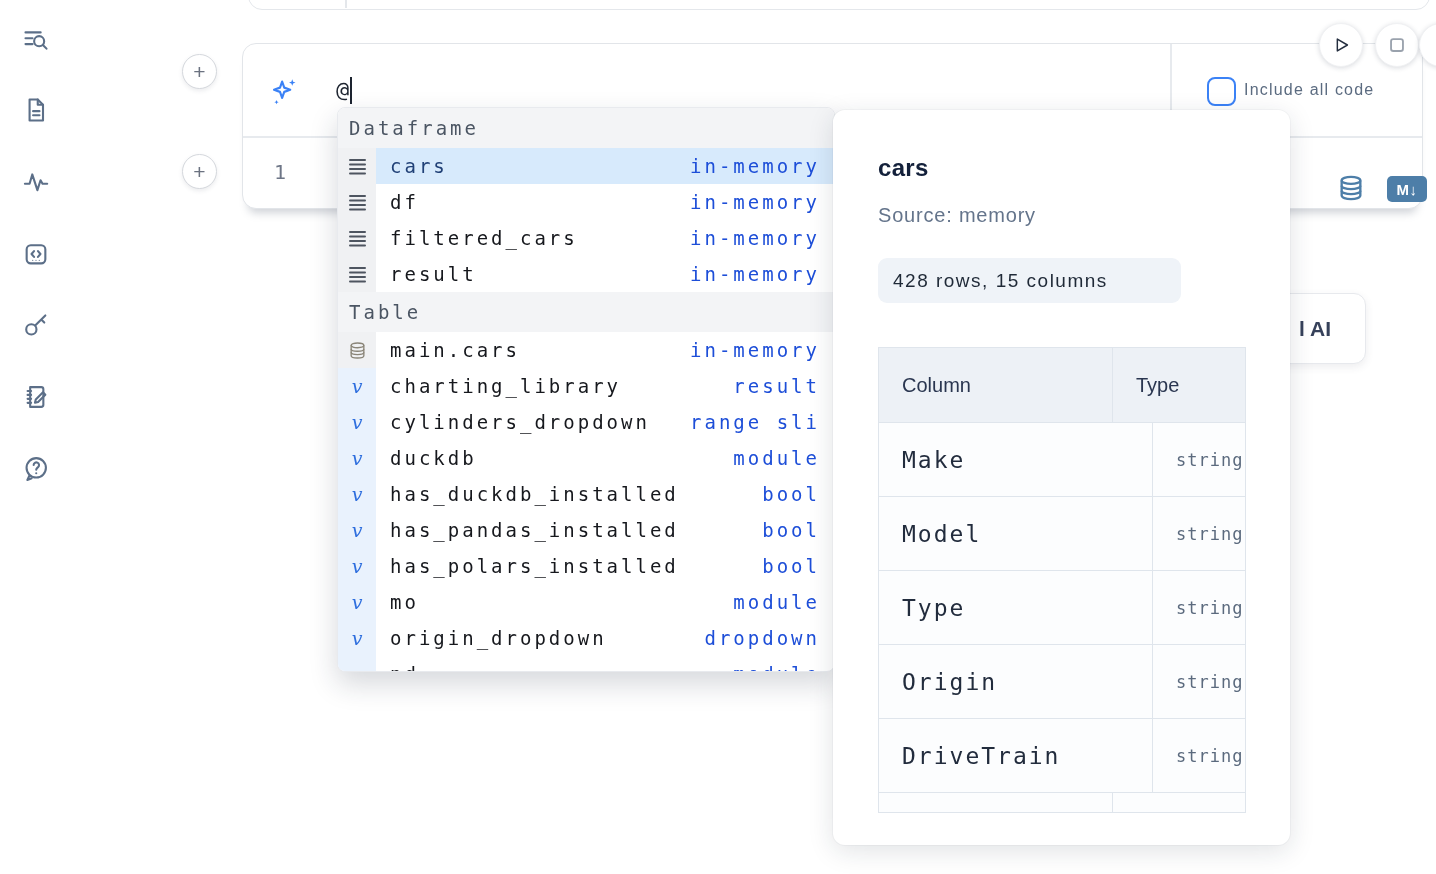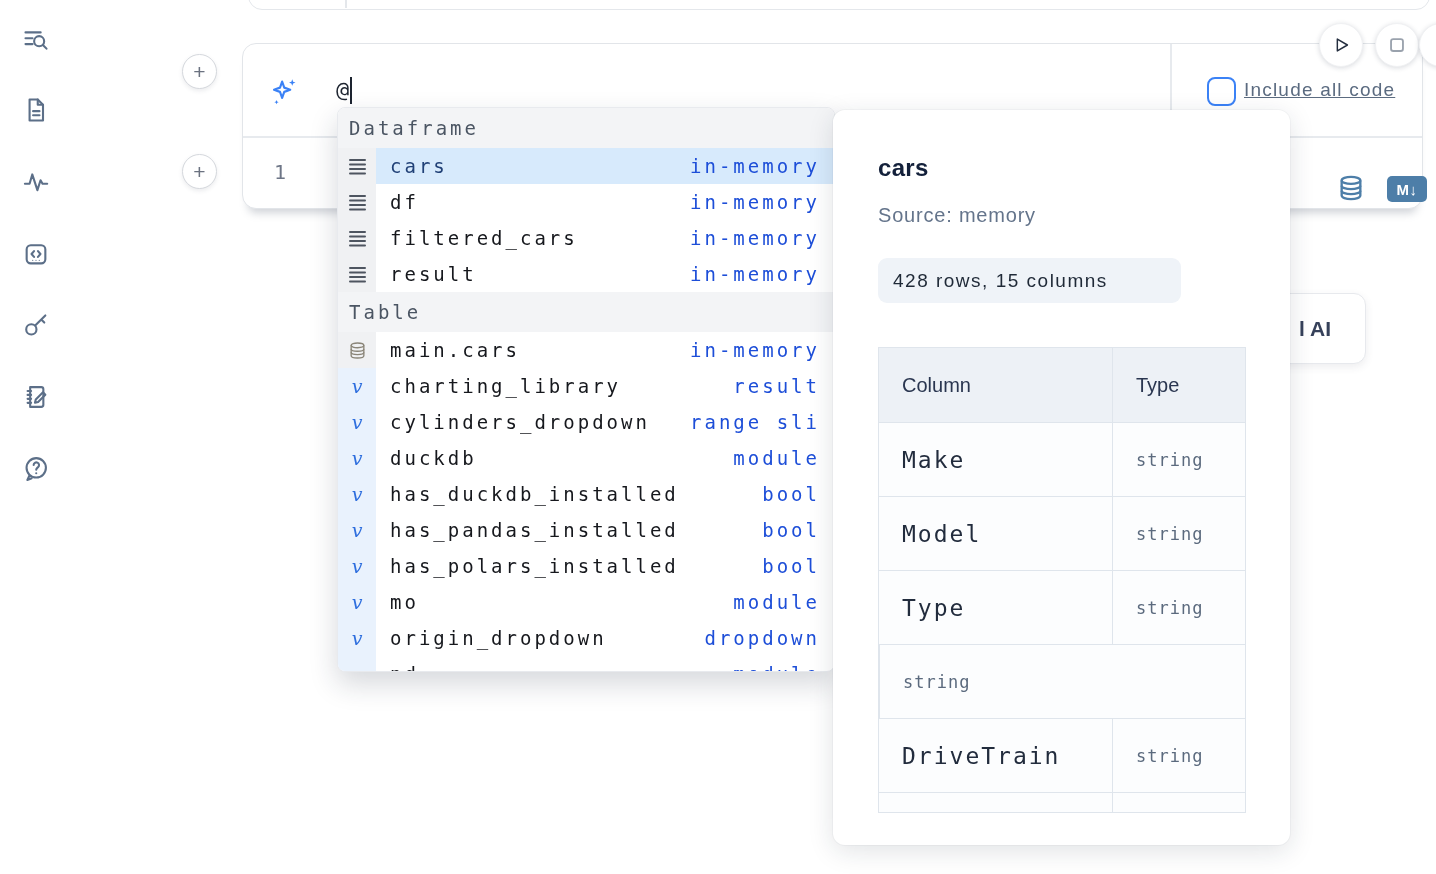--- a/index.html
+++ b/index.html
@@ -28,21 +28,21 @@
   .prompt-row{position:absolute;left:0;top:0;width:100%;height:92px;}
   .sparkle{position:absolute;left:26px;top:32px;width:30px;height:30px;}
   .prompt-text{position:absolute;left:93px;top:31px;height:30px;line-height:30px;
     font-size:22px;color:#1d2430;display:flex;align-items:center;cursor:text;min-width:700px;}
   .caret{display:inline-block;width:2px;height:27px;background:#1d2430;margin-left:1px;}
   .v-div{position:absolute;left:927px;top:0;width:1.5px;height:92px;background:#e7eaee;}
   .h-div{position:absolute;left:0;top:92px;width:100%;height:1.5px;background:#e7eaee;}
   .checkbox{position:absolute;left:964px;top:33px;width:25px;height:25px;background:#fff;
     border:2px solid #3b82f6;border-radius:8px;cursor:pointer;}
   .cb-label{position:absolute;left:1001px;top:0;height:92px;display:flex;align-items:center;
-    font-size:19px;letter-spacing:1.2px;color:#5b6b80;text-decoration:underline;}
+    font-size:16px;letter-spacing:1.2px;color:#5b6b80;}
   .line-no{position:absolute;left:22px;top:92px;width:30px;height:72px;display:flex;
     align-items:center;justify-content:center;font-size:20px;color:#6e7687;}
   .db-btn{position:absolute;left:1092px;top:130px;width:32px;height:28px;cursor:pointer;}
   .db-btn svg{width:32px;height:28px;stroke:#4d7ea8;fill:none;stroke-width:2;}
   .md-btn{position:absolute;left:1144px;top:132px;width:40px;height:26px;background:#4d7ea8;
     border-radius:5px;color:#fff;font-weight:bold;font-size:15px;display:flex;
     align-items:center;justify-content:center;cursor:pointer;letter-spacing:0.5px;}
 
   
   .circle-btn{background:#fff;border:1px solid #f0f1f3;border-radius:50%;width:42px;height:42px;
@@ -96,21 +96,21 @@
     border:1.5px solid #dfe5ec;box-sizing:border-box;}
   .prow{display:flex;height:74px;box-sizing:border-box;}
   .prow + .prow{border-top:1.5px solid #dfe5ec;}
   .pcell{display:flex;align-items:center;padding-left:23px;box-sizing:border-box;}
   .pc-col{width:233px;}
   .pc-type{flex:1;border-left:1.5px solid #dfe5ec;}
   .phead{background:#edf1f6;}
   .phead .pcell{font-size:20px;color:#2a3650;}
   .pbody{background:#fcfdfe;}
   .col-name{font-size:23px;letter-spacing:2px;color:#222c3d;font-family:"DejaVu Sans Mono",monospace;}
-  .col-type{font-size:17px;letter-spacing:1px;color:#5b6a7e;font-family:"DejaVu Sans Mono",monospace;}
+  .col-type{font-size:17px;letter-spacing:1px;color:#5b6a7e;font-family:"DejaVu Sans Mono",monospace;margin-left:40px;}
   .prow-partial{height:22px;border-top:1.5px solid #dfe5ec;display:flex;}
 </style>
 </head>
 <body>
 
 <div class="abs sidebar">
   <div class="side-icon" style="top:26px">
     <svg viewBox="0 0 24 24">
         <path d="M3 5.5h13M3 10.5h6M3 15.5h6"></path>
         <circle cx="14.7" cy="13" r="4.3"></circle>
@@ -371,20 +371,21 @@
     </div>
     <div class="prow pbody">
       <div class="pcell pc-col col-name">Model</div>
       <div class="pcell pc-type col-type">string</div>
     </div>
     <div class="prow pbody">
       <div class="pcell pc-col col-name">Type</div>
       <div class="pcell pc-type col-type">string</div>
     </div>
     <div class="prow pbody">
+      <div class="pcell pc-col col-name">Origin</div>
       <div class="pcell pc-type col-type">string</div>
     </div>
     <div class="prow pbody">
       <div class="pcell pc-col col-name">DriveTrain</div>
       <div class="pcell pc-type col-type">string</div>
     </div>
     <div class="prow-partial pbody">
       <div class="pcell pc-col"></div>
       <div class="pcell pc-type"></div>
     </div>

